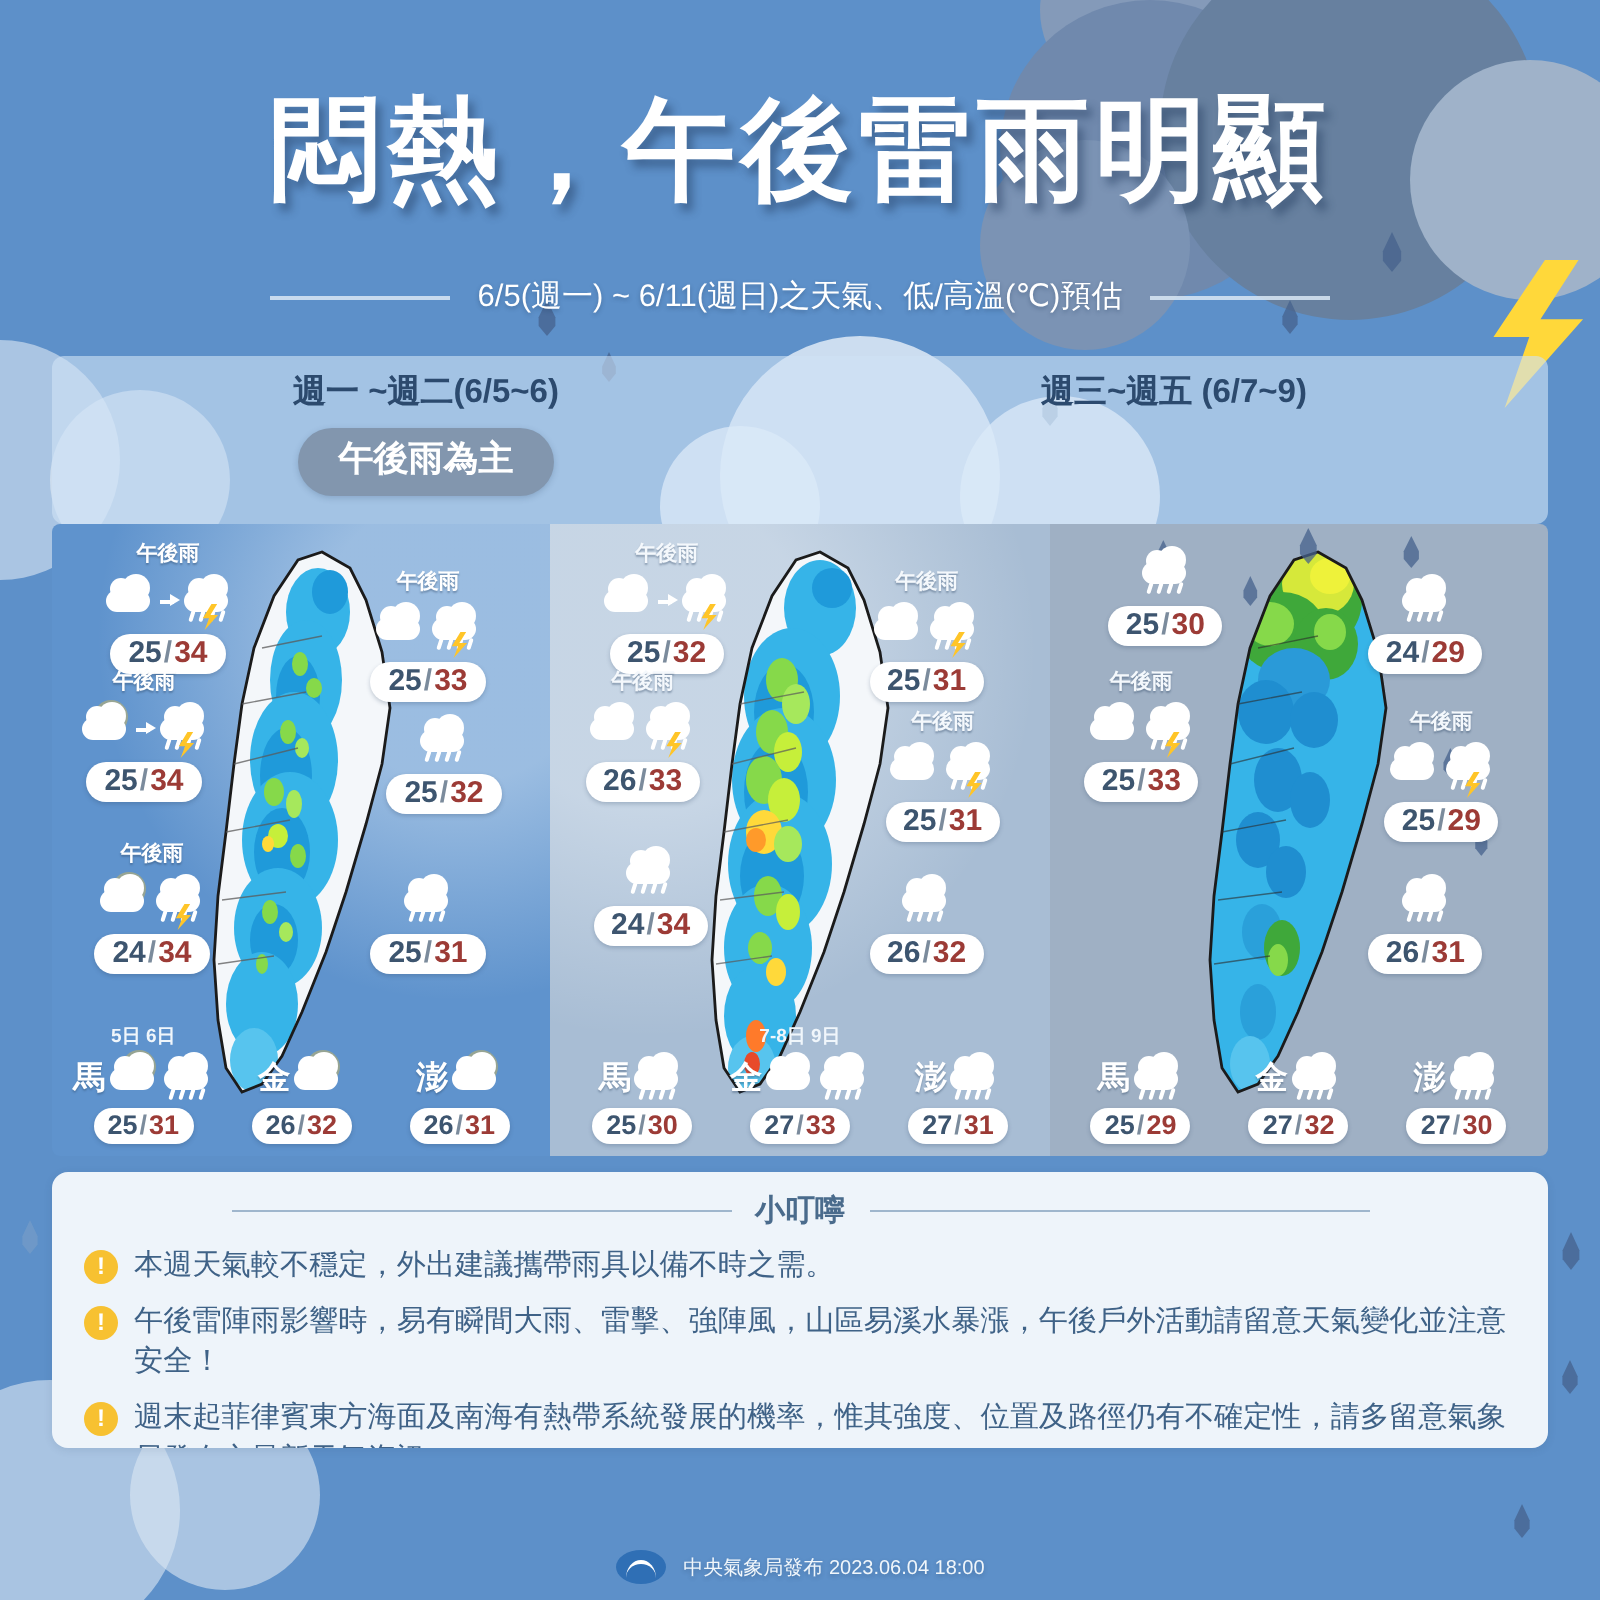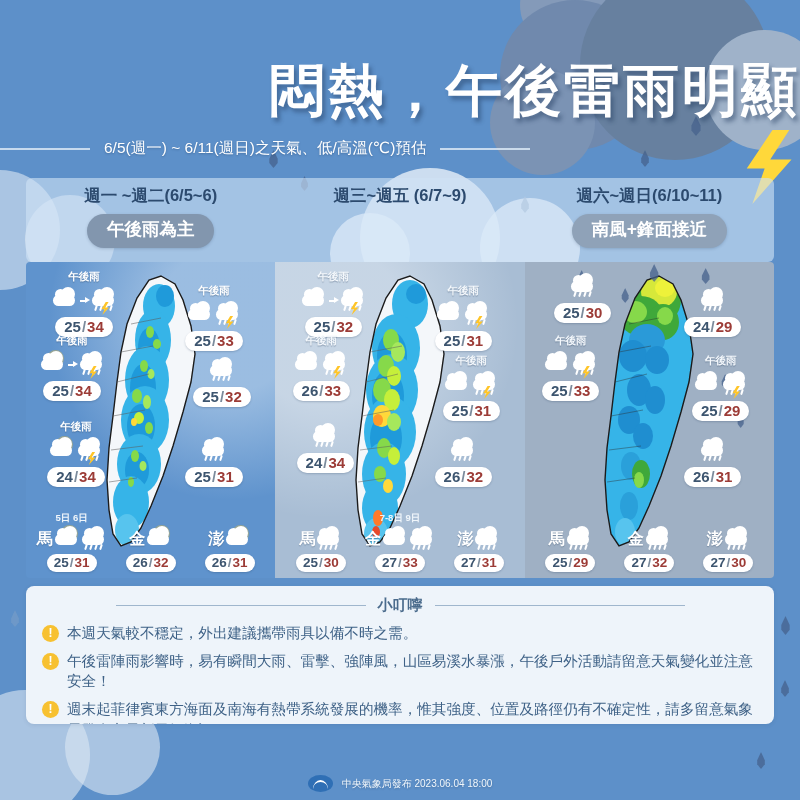--- a/index.html
+++ b/index.html
@@ -57,29 +57,29 @@
     background: #46628c;
     border-radius: 50% 50% 50% 50% / 62% 62% 38% 38%;
     clip-path: polygon(50% 0%, 88% 48%, 88% 72%, 50% 100%, 12% 72%, 12% 48%);
     opacity: .75;
   }
   .drop.light { background: #8fa8c6; opacity: .8; }
 
   
   #header-zone { position: absolute; top: 0; left: 0; width: 800px; height: 172px; }
   #page-title {
-    position: absolute; top: 54px; left: 0; width: 800px;
-    text-align: right; color: #ffffff;
+    position: absolute; top: 38px; left: 0; width: 800px;
+    text-align: center; color: #ffffff;
     font-size: 56px; font-weight: bold; letter-spacing: 3px;
     text-shadow: 3px 4px 4px rgba(30,55,90,.45);
     white-space: nowrap;
   }
   #subtitle-row {
     position: absolute; top: 138px; left: 0; width: 800px;
-    display: flex; align-items: center; gap: 14px;
+    display: flex; align-items: center; justify-content: center; gap: 14px;
   }
   #subtitle-row .rule { height: 2px; width: 90px; background: #d9e7f5; opacity: .85; }
   #subtitle-text {
     color: #ffffff; font-size: 15.5px; white-space: nowrap;
     text-shadow: 0 1px 2px rgba(30,55,90,.35);
   }
 
   
   #col-head-band {
     position: absolute; top: 178px; left: 26px;
@@ -314,24 +314,20 @@
     </div>
   </div>
 
   <div id="col-head-band">
     <div class="col-head">
       <div class="col-head-range">週一 ~週二(6/5~6)</div>
       <div class="col-head-pill">午後雨為主</div>
     </div>
     <div class="col-head">
       <div class="col-head-range">週三~週五 (6/7~9)</div>
-    </div>
-    <div class="col-head">
-      <div class="col-head-range">週六~週日(6/10~11)</div>
-      <div class="col-head-pill">南風+鋒面接近</div>
     </div>
   </div>
 
   <div id="panels">
 
     <div class="panel" id="panel-1">
       <div class="panel-sea"></div>
       <div class="map-wrap">
         <svg class="map-svg" viewBox="0 0 128 290" preserveAspectRatio="xMidYMid meet">
           <defs>

